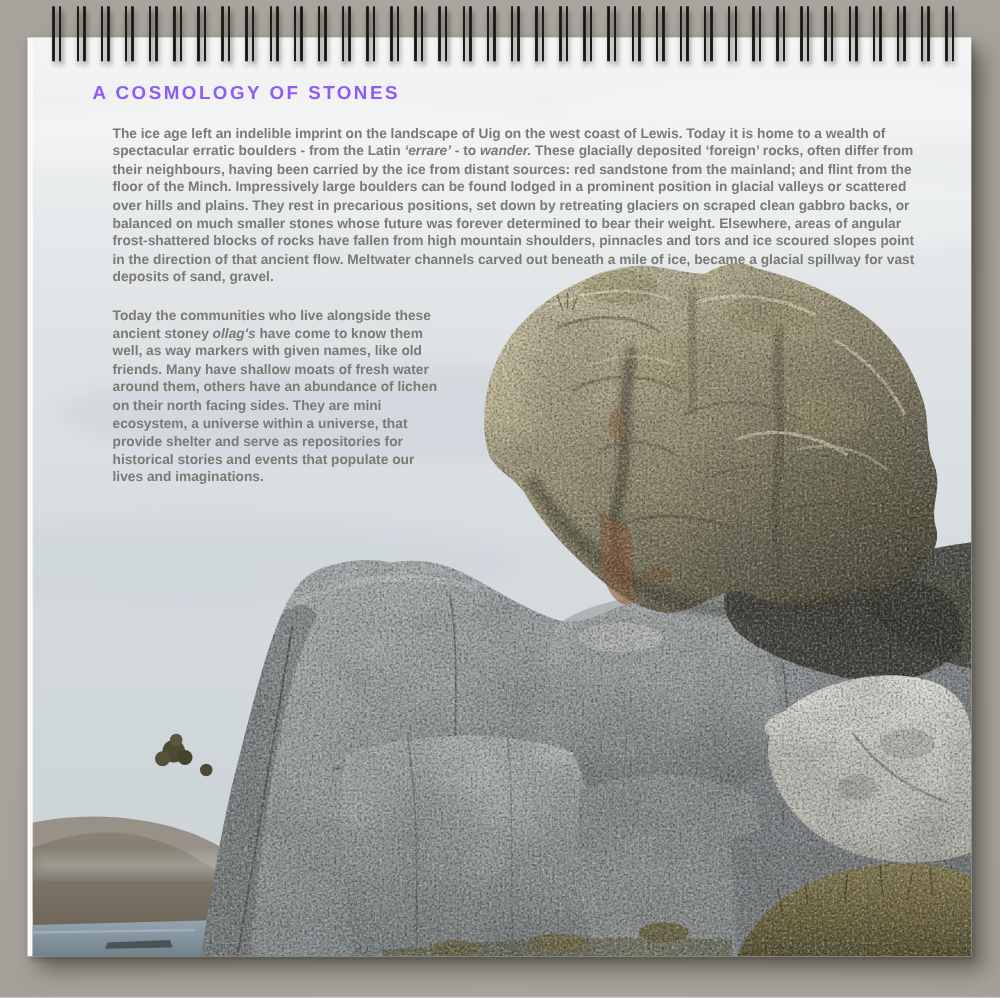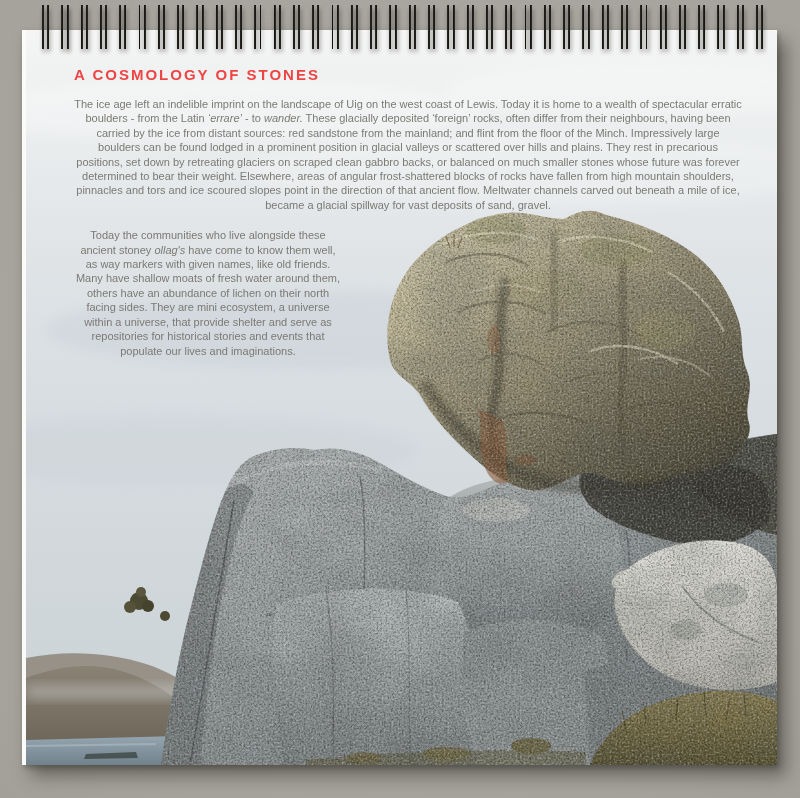--- a/index.html
+++ b/index.html
@@ -15,22 +15,22 @@
   .binding .shadow{position:absolute;left:1px;top:4px;right:-1px;bottom:-3px;filter:blur(2px);opacity:.55;
       background:repeating-linear-gradient(90deg, rgba(0,0,0,0) 0px, rgba(0,0,0,0) 6px,
         #1e1c18 6px, #1e1c18 8px, rgba(0,0,0,0) 8px, rgba(0,0,0,0) 11.2px,
         #1e1c18 11.2px, #1e1c18 13.2px, rgba(0,0,0,0) 13.2px, rgba(0,0,0,0) 19.3px);}
   .binding .wires{position:absolute;inset:0;
       background:repeating-linear-gradient(90deg, rgba(0,0,0,0) 0px, rgba(0,0,0,0) 6px,
         #2b2924 6px, #15130f 7px, #2b2924 8px, rgba(0,0,0,0) 8px, rgba(0,0,0,0) 11.2px,
         #2b2924 11.2px, #15130f 12.2px, #2b2924 13.2px, rgba(0,0,0,0) 13.2px, rgba(0,0,0,0) 19.3px);}
   
   .content{position:absolute;left:52px;top:36px;width:676px;color:#76756f;}
-  .title{margin:0 0 13px 0;font-size:15px;line-height:18px;font-weight:bold;letter-spacing:2px;color:#ef4444;}
-  .para{margin:0;font-size:11px;line-height:14.4px;font-weight:normal;color:#7b7a74;text-align:center;}
+  .title{margin:0 0 13px 0;font-size:15px;line-height:18px;font-weight:bold;letter-spacing:2px;color:#8b5cf6;}
+  .para{margin:16px;font-size:11px;line-height:14.4px;font-weight:bold;color:#7b7a74;}
   .para.first{max-width:668px;margin-bottom:16px;}
   .para.second{max-width:268px;}
   .para em{font-style:italic;}
 </style>
 </head>
 <body>
 
 <div class="desk">
 
   <div class="page">

